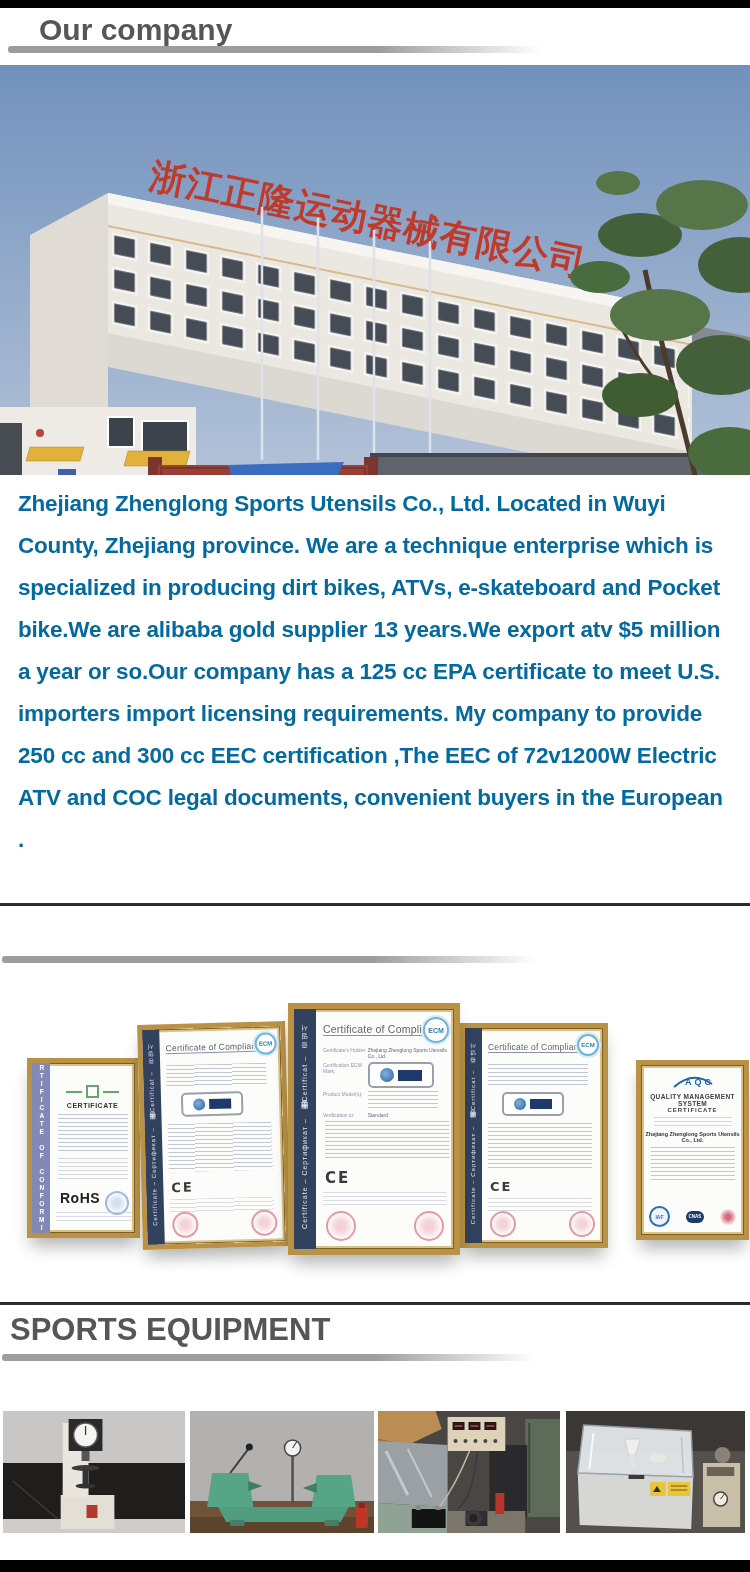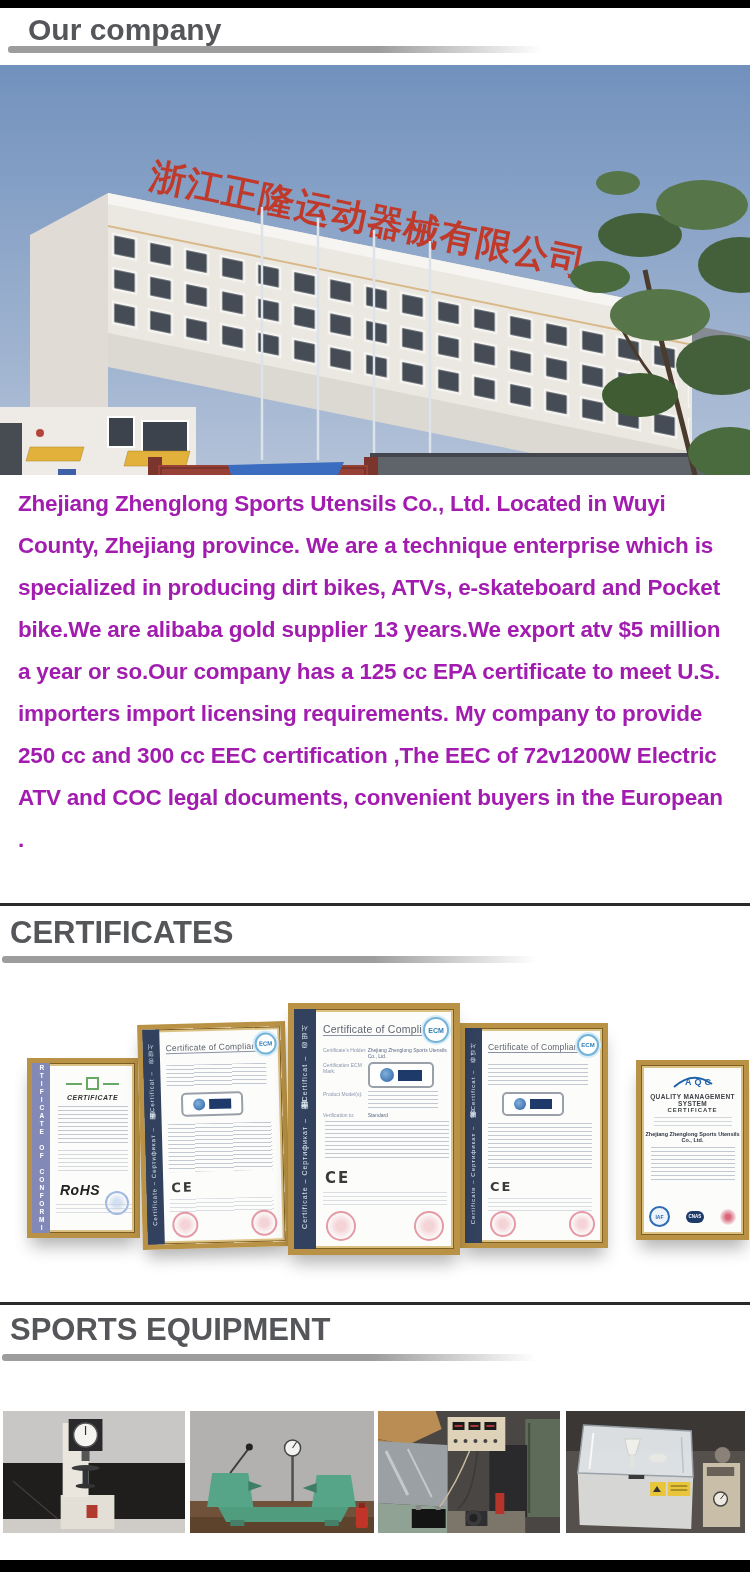--- a/index.html
+++ b/index.html
@@ -6,31 +6,31 @@
   #page{position:relative;width:750px;height:1572px;background:#fff;overflow:hidden;
         font-family:"Liberation Sans",sans-serif;}
   .bar{position:absolute;left:0;width:750px;background:#000;}
   #top-bar{top:0;height:8px;}
   #bottom-bar{top:1560px;height:12px;}
   .rule{position:absolute;left:0;width:750px;height:3px;background:#2b2b2b;}
   #rule-certs{top:903px;}
   #rule-equip{top:1302px;}
   .h-title{position:absolute;margin:0;font-weight:bold;color:#55565a;letter-spacing:0;
            font-size:31px;line-height:36px;white-space:nowrap;}
-  #h-company{top:12px;left:28px;font-size:30px;}
+  #h-company{top:12px;left:39px;font-size:30px;}
   #h-certs{top:915px;left:10px;}
   #h-equip{top:1312px;left:10px;}
   .h-underline{position:absolute;height:7px;width:545px;border-radius:3px;
     background:linear-gradient(to right,#9d9d9d 0%,#9d9d9d 68%,rgba(157,157,157,0) 98%);}
   #u-company{top:46px;left:8px;}
   #u-certs{top:956px;left:2px;}
   #u-equip{top:1354px;left:2px;}
   #factory-photo{position:absolute;top:65px;left:0;width:750px;height:410px;}
   #about-p{position:absolute;top:483px;left:18px;width:714px;margin:0;
-    font-size:22.5px;font-weight:bold;color:#a21caf;line-height:42px;letter-spacing:-0.2px;}
+    font-size:22.5px;font-weight:bold;color:#0369a1;line-height:42px;letter-spacing:-0.2px;}
   
   #certs-stage{position:absolute;top:975px;left:0;width:750px;height:305px;}
   .cert{position:absolute;background:#fcfcfb;border:5px solid #b99245;box-sizing:border-box;
     box-shadow:inset 0 0 0 1px #7e5f22,inset 0 0 0 3px #dcc184,0 12px 16px -4px rgba(0,0,0,.3);}
   .cert-band{position:absolute;left:0;top:0;bottom:0;display:flex;align-items:center;justify-content:center;overflow:hidden;}
   .band-navy{width:17px;background:#31415e;}
   .band-navy .vtext{writing-mode:vertical-rl;transform:rotate(180deg);font-size:6px;
     letter-spacing:1px;color:#dfe7f2;white-space:nowrap;}
   .band-purple{width:18px;background:#8289b6;}
   .band-purple .vtext{writing-mode:vertical-lr;text-orientation:upright;font-size:6.5px;
@@ -188,30 +188,29 @@
     <ellipse cx="640" cy="330" rx="38" ry="22" fill="#3f5c33"></ellipse>
     <ellipse cx="730" cy="388" rx="42" ry="26" fill="#4a6b3e"></ellipse>
     <ellipse cx="600" cy="212" rx="30" ry="16" fill="#4a6b3e"></ellipse>
     <ellipse cx="618" cy="118" rx="22" ry="12" fill="#567549"></ellipse>
   </g>
 </svg>
 
 <p id="about-p">Zhejiang Zhenglong Sports Utensils Co., Ltd. Located in Wuyi County, Zhejiang province. We are a technique enterprise which is specialized in producing dirt bikes, ATVs, e-skateboard and Pocket bike.We are alibaba gold supplier 13 years.We export atv $5 million a year or so.Our company has a 125 cc EPA certificate to meet U.S. importers import licensing requirements. My company to provide 250 cc and 300 cc EEC certification ,The EEC of 72v1200W Electric ATV and COC legal documents, convenient buyers in the European .</p>
 
 <div id="rule-certs" class="rule"></div>
-<h2 class="h-title" id="h-certs">CERTIFICATES</h2>
 <div class="h-underline" id="u-certs"></div>
 
 <div id="certs-stage">
 
   <div class="cert" style="left:27px;top:83px;width:113px;height:180px;z-index:3;">
     <div class="cert-band band-purple">
       <span class="vtext">CERTIFICATE OF CONFORMITY</span>
     </div>
-    <div class="cert-inner" style="left:18px;padding:6px 6px;font-style:italic;">
+    <div class="cert-inner" style="left:18px;padding:14px 6px;">
       <div class="rohs-emblem">
             <i></i>
             <b></b>
             <i></i>
           </div>
       <div class="rohs-title">CERTIFICATE</div>
       <div class="fp" style="width:70px;height:40px;margin:5px auto 0;"></div>
       <div class="fp" style="width:70px;height:24px;margin:4px auto 0;opacity:.7;"></div>
       <div class="rohs-big" style="margin:8px 0 0 4px;">RoHS</div>
       <div class="stamp-blue" style="right:6px;bottom:18px;width:20px;height:20px;"></div>

